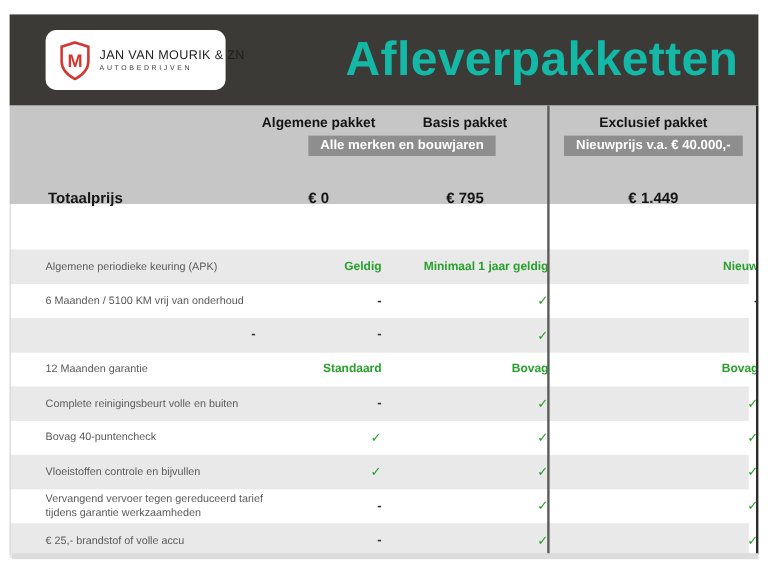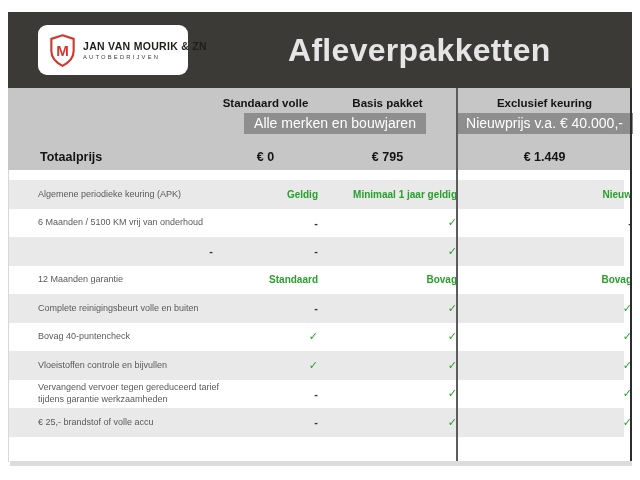--- a/index.html
+++ b/index.html
@@ -11,45 +11,45 @@
   .topbar {
     position:absolute; left:8px; top:12px; width:624px; height:76px;
     background:#3b3a37;
   }
   .logo-card {
     position:absolute; left:30px; top:13px; width:150px; height:50px;
     background:#ffffff; border-radius:9px; display:flex; align-items:center;
     box-sizing:border-box; padding-left:11px; gap:7px;
   }
   .shield { width:27px; height:33px; flex:0 0 auto; }
-  .brand-name { font-size:10.5px; font-weight:bold; color:#1e1e1c; letter-spacing:0.3px; white-space:nowrap; }
+  .brand-name { font-size:10.5px; font-weight:normal; color:#1e1e1c; letter-spacing:0.3px; white-space:nowrap; }
   .brand-sub  { font-size:5.8px; color:#3c3c3c; letter-spacing:2.2px; margin-top:2px; white-space:nowrap; }
   .title {
     position:absolute; left:280px; top:50%; transform:translateY(-50%);
-    color:#e5e5e5; font-size:32px; font-weight:bold; letter-spacing:0.3px; white-space:nowrap;
+    color:#14b8a6; font-size:40px; font-weight:bold; letter-spacing:0.3px; white-space:nowrap;
   }
   
   .band {
     position:absolute; left:8px; top:88px; width:624px; height:82px;
     background:#c6c6c6; box-sizing:border-box; padding-top:9px;
   }
   .grid4 { display:grid; grid-template-columns:205px 105px 139px 175px; align-items:center; }
   .col-label { text-align:center; font-weight:bold; font-size:11.5px; color:#141414; white-space:nowrap; }
   .badges-row { margin-top:4px; min-height:17px; }
   .badge {
-    background:#8e8e8e; color:#ffffff; font-weight:normal; font-size:14px;
+    background:#8e8e8e; color:#ffffff; font-weight:bold; font-size:11px;
     padding:2px 10px 3px 10px; white-space:nowrap; display:inline-block;
   }
   .badge-span { grid-column:2 / 4; justify-self:center; }
   .badge-ex   { grid-column:4;     justify-self:center;text-align:center; }
-  .totals-row { margin-top:16px; }
+  .totals-row { margin-top:28px; }
   .total-label { padding-left:32px; font-weight:bold; font-size:12.5px; color:#141414; }
   .price { text-align:center; font-weight:bold; font-size:12.5px; color:#141414; }
   
-  .rows { position:absolute; left:8px; top:180px; width:616px; }
+  .rows { position:absolute; left:8px; top:208px; width:616px; }
   .frow { min-height:28.5px; box-sizing:border-box; }
   .frow:nth-child(odd) { background:#e9e9e9; }
   .frow:nth-child(even){ background:#ffffff; }
   .feature { padding-left:30px; font-size:9px; color:#5a5a5a; line-height:11.5px; white-space:nowrap; }
   .cell { text-align:right; font-size:10px; }
   .cell.val-text { color:#28a02c; font-weight:bold; font-size:10px; white-space:nowrap; }
   .cell.check    { color:#28a02c; font-size:11px; }
   .cell.dash     { color:#333333; font-weight:bold; font-size:11px; }
   
   .divider      { position:absolute; left:456px; top:88px; width:2px;  height:374px; background:#5c5c5c; }
@@ -72,23 +72,23 @@
         <div class="brand-name">JAN VAN MOURIK &amp; ZN</div>
         <div class="brand-sub">AUTOBEDRIJVEN</div>
       </div>
     </div>
     <div class="title">Afleverpakketten</div>
   </div>
 
   <div class="band">
     <div class="grid4 labels-row">
       <div></div>
-      <div class="col-label">Standaard volle</div>
+      <div class="col-label">Algemene pakket</div>
       <div class="col-label">Basis pakket</div>
-      <div class="col-label">Exclusief keuring</div>
+      <div class="col-label">Exclusief pakket</div>
     </div>
     <div class="grid4 badges-row">
       <div></div>
       <div class="badge badge-span">Alle merken en bouwjaren</div>
       <div class="badge badge-ex">Nieuwprijs v.a. € 40.000,-</div>
     </div>
     <div class="grid4 totals-row">
       <div class="total-label">Totaalprijs</div>
       <div class="price">€ 0</div>
       <div class="price">€ 795</div>

